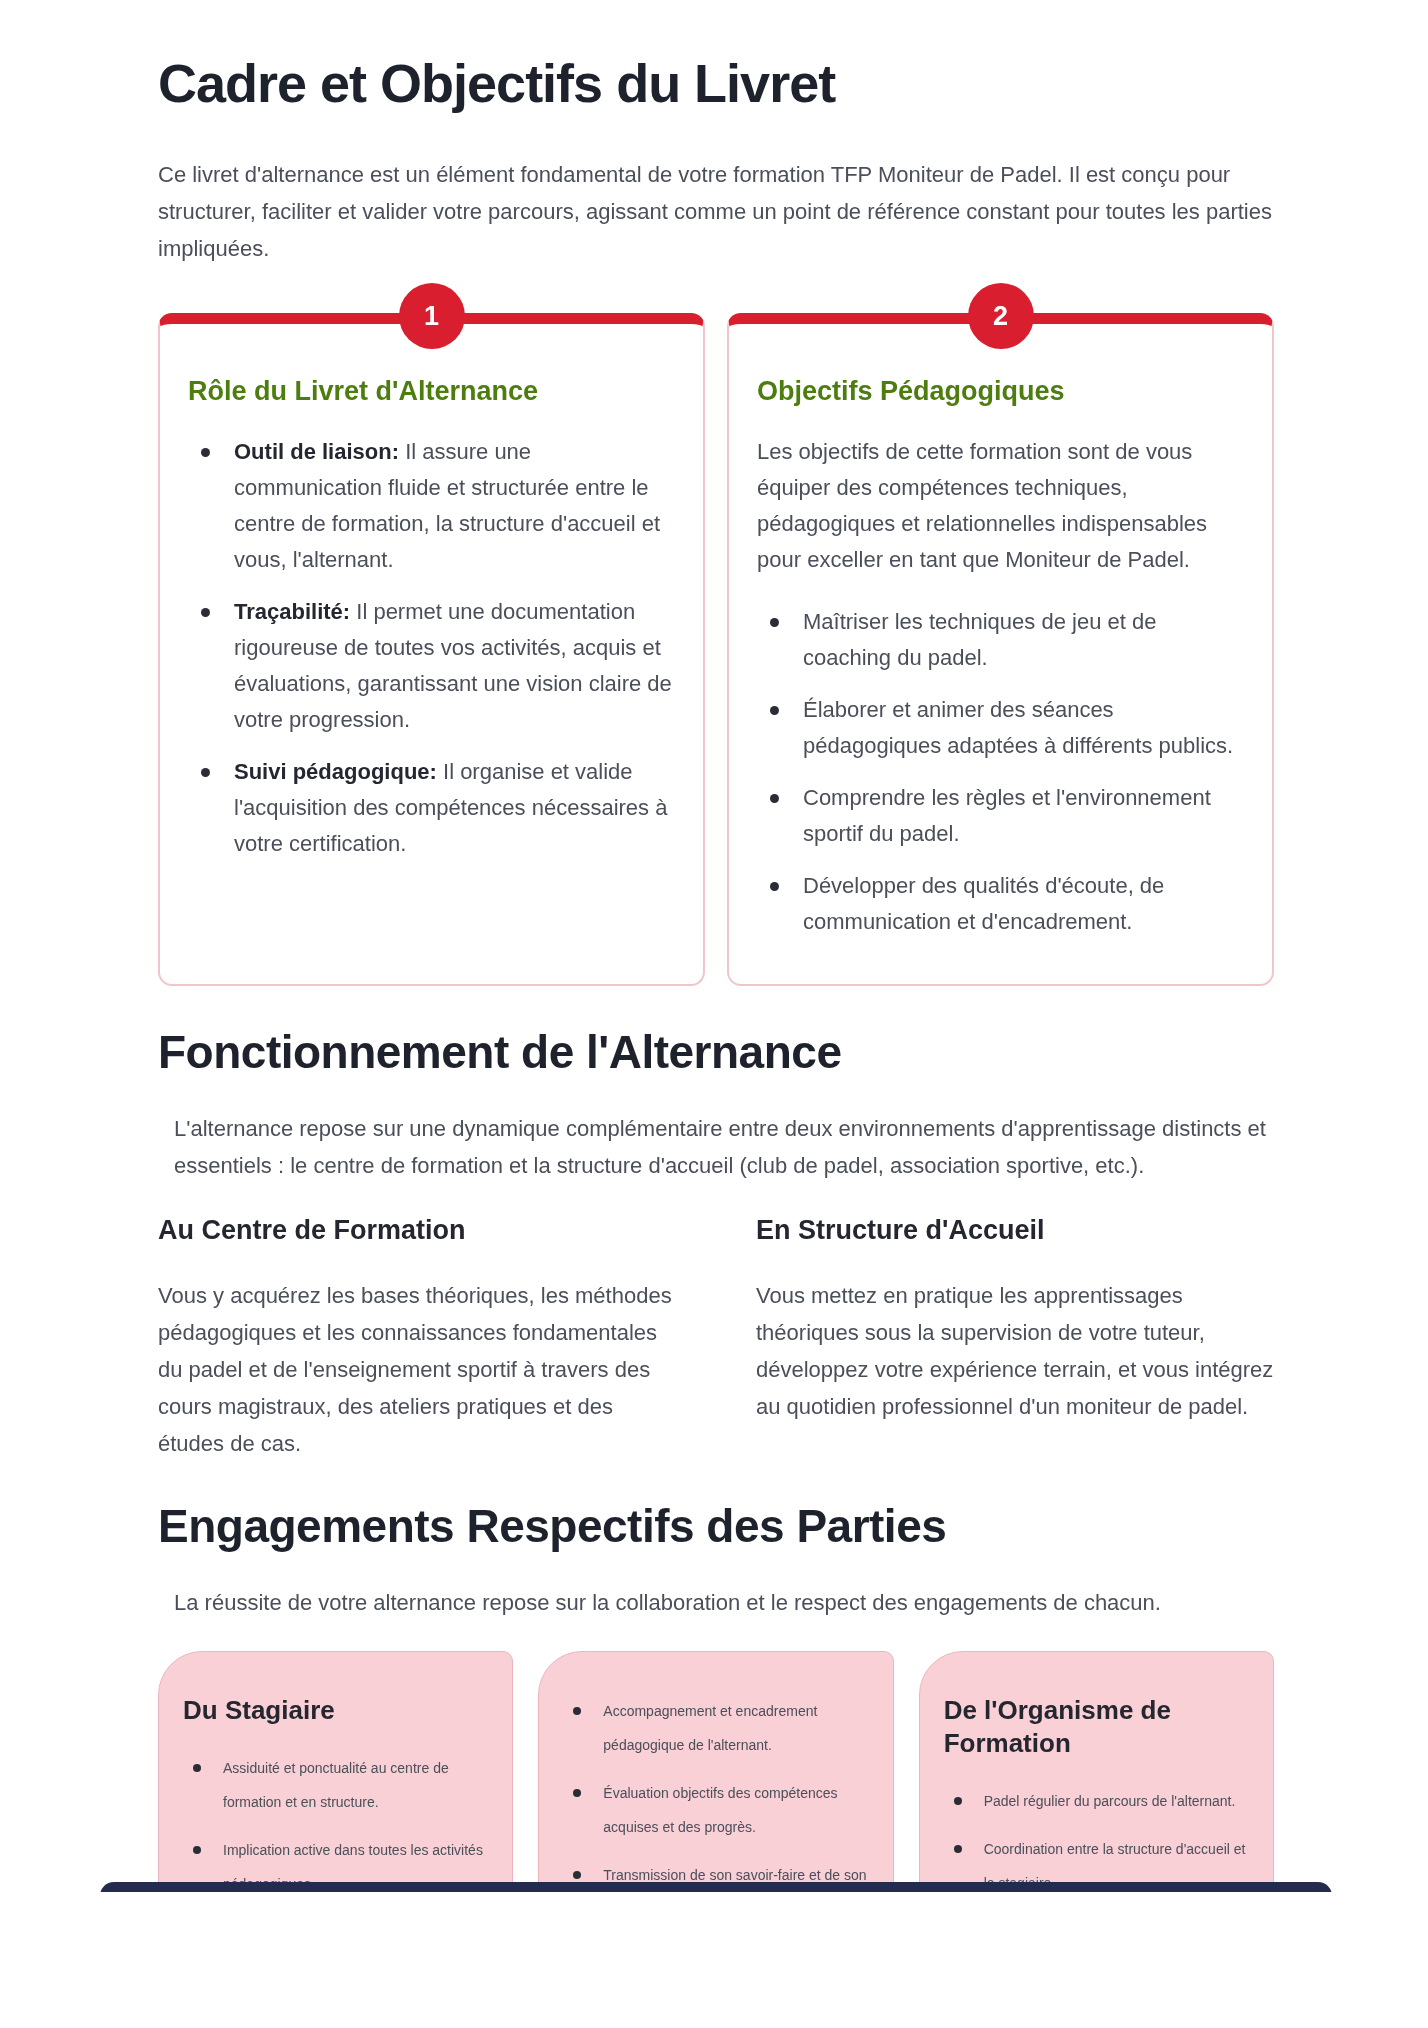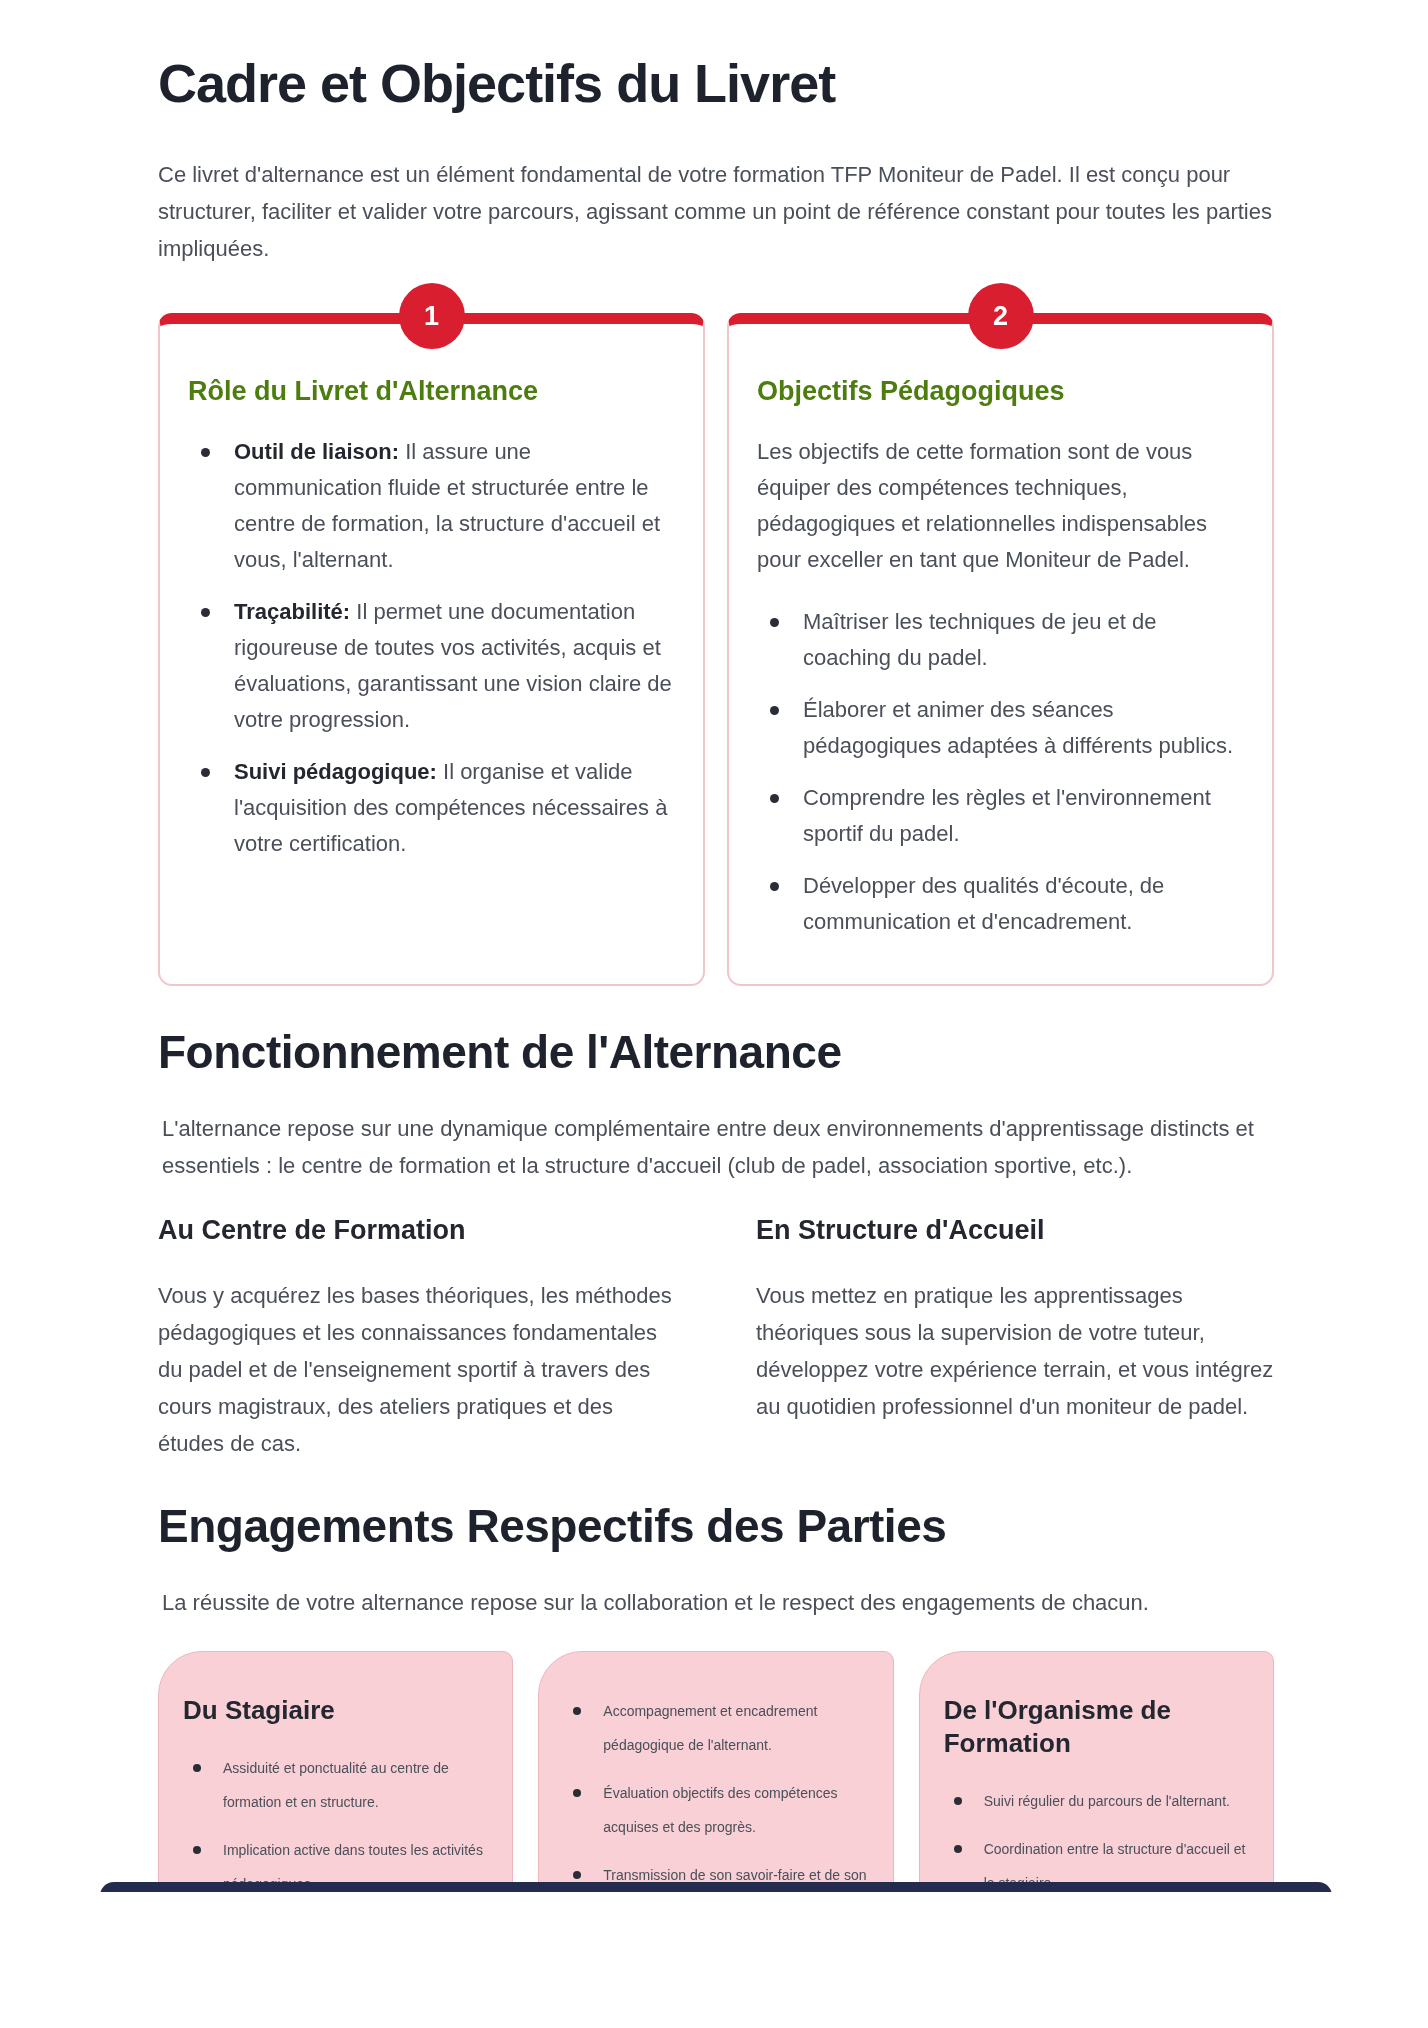--- a/index.html
+++ b/index.html
@@ -103,21 +103,21 @@
   
   h2.section-title {
     margin: 36px 0 30px 0;
     font-size: 46px;
     line-height: 56px;
     font-weight: 700;
     letter-spacing: -0.5px;
     color: #1e222c;
   }
   p.section-intro {
-    margin: 0 0 30px 4px;
+    margin: 0 0 30px 16px;
     font-size: 22px;
     line-height: 37px;
   }
   .two-col {
     display: grid;
     grid-template-columns: 1fr 1fr;
     column-gap: 80px;
     margin-bottom: 30px;
   }
   .two-col h3.col-title {
@@ -247,21 +247,21 @@
           <li>Accompagnement et encadrement pédagogique de l'alternant.</li>
           <li>Évaluation objectifs des compétences acquises et des progrès.</li>
           <li>Transmission de son savoir-faire et de son expérience professionnelle.</li>
 
         </ul>
       </div>
 
       <div class="pink-card">
         <h3 class="pink-title">De l'Organisme de Formation</h3>
         <ul class="blist">
-          <li>Suivi régulier du parcours de l'alternant.</li>
+          <li>Padel régulier du parcours de l'alternant.</li>
           <li>Coordination entre la structure d'accueil et le stagiaire.</li>
           <li>Validation des compétences et délivrance de la certification.</li>
 
         </ul>
       </div>
 
     </div>
   </div>
 
   <div class="footer-bar"></div>

